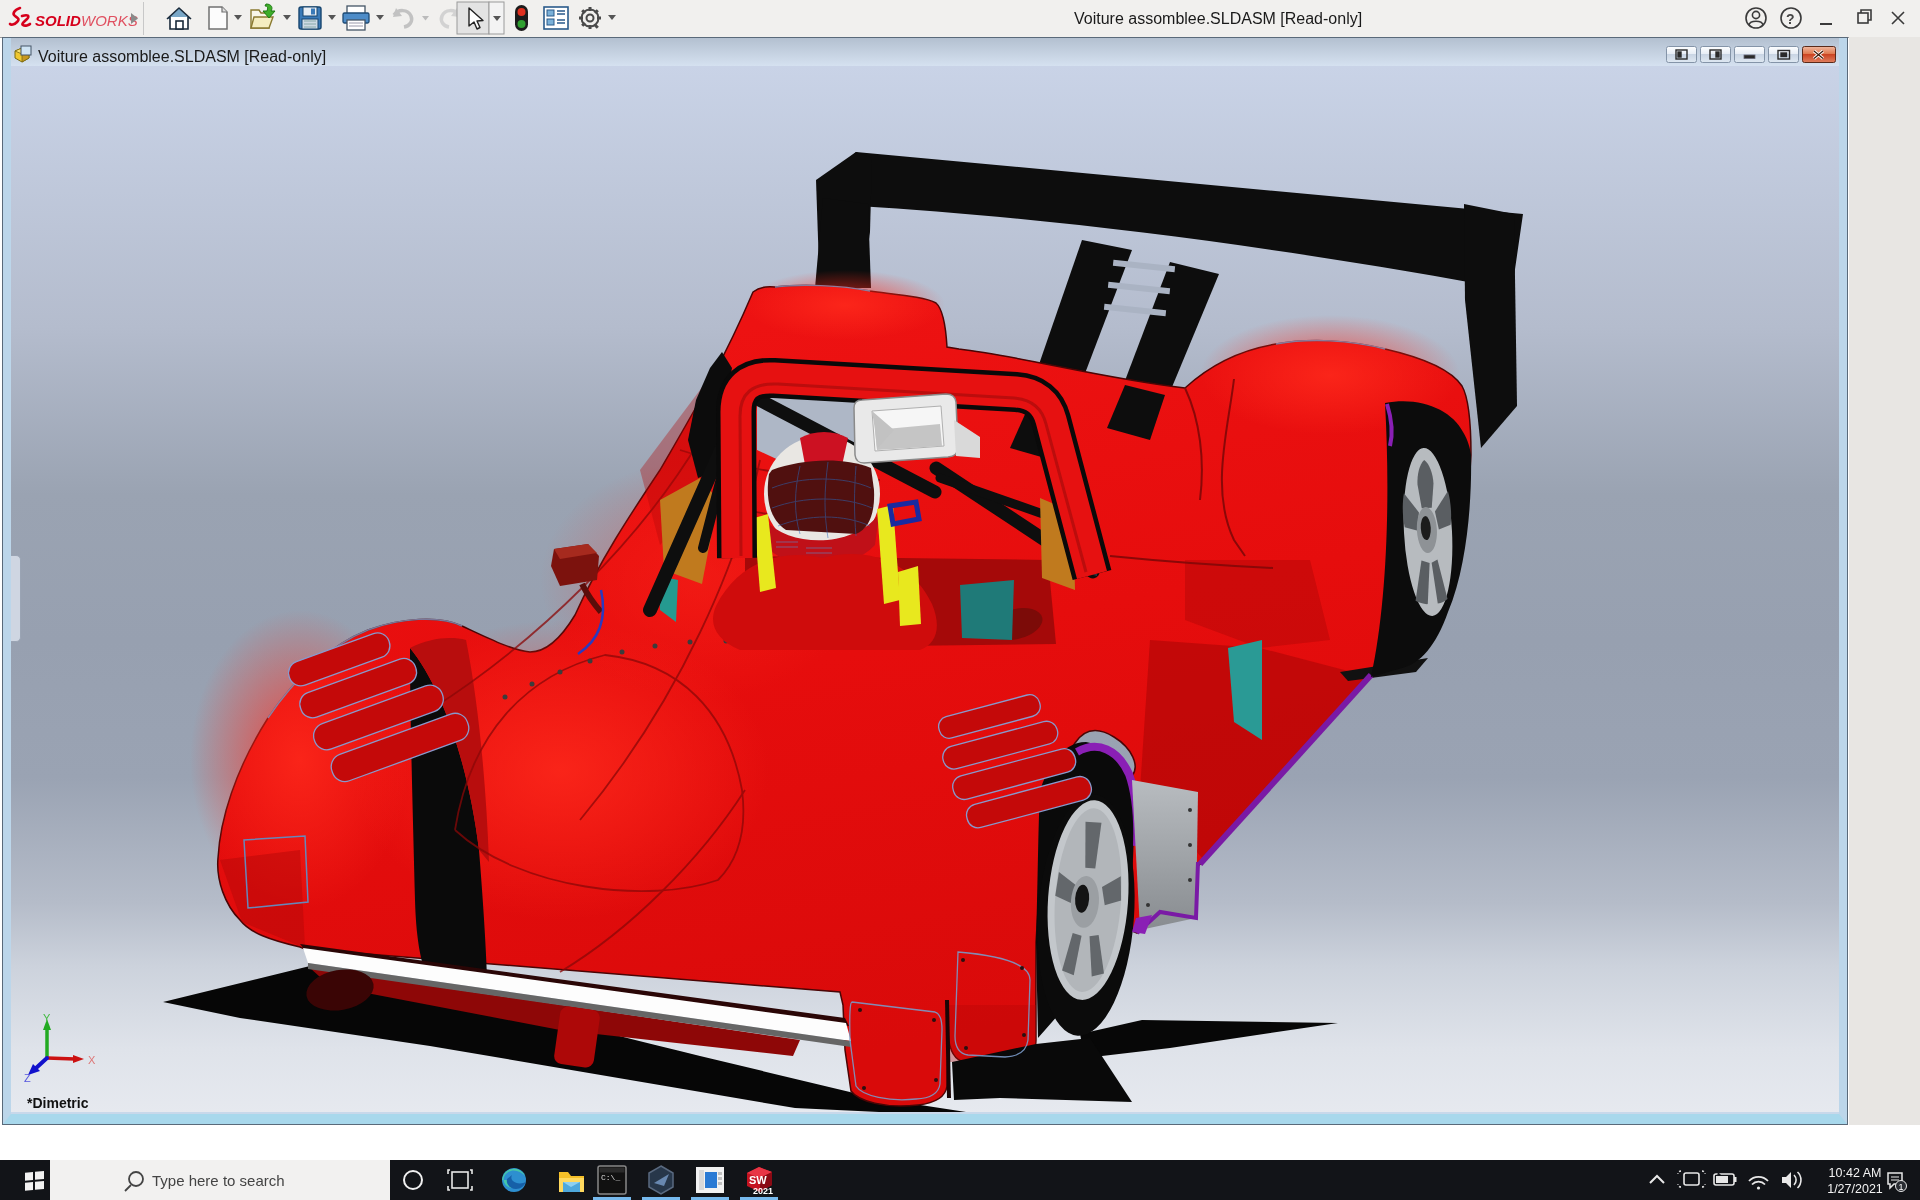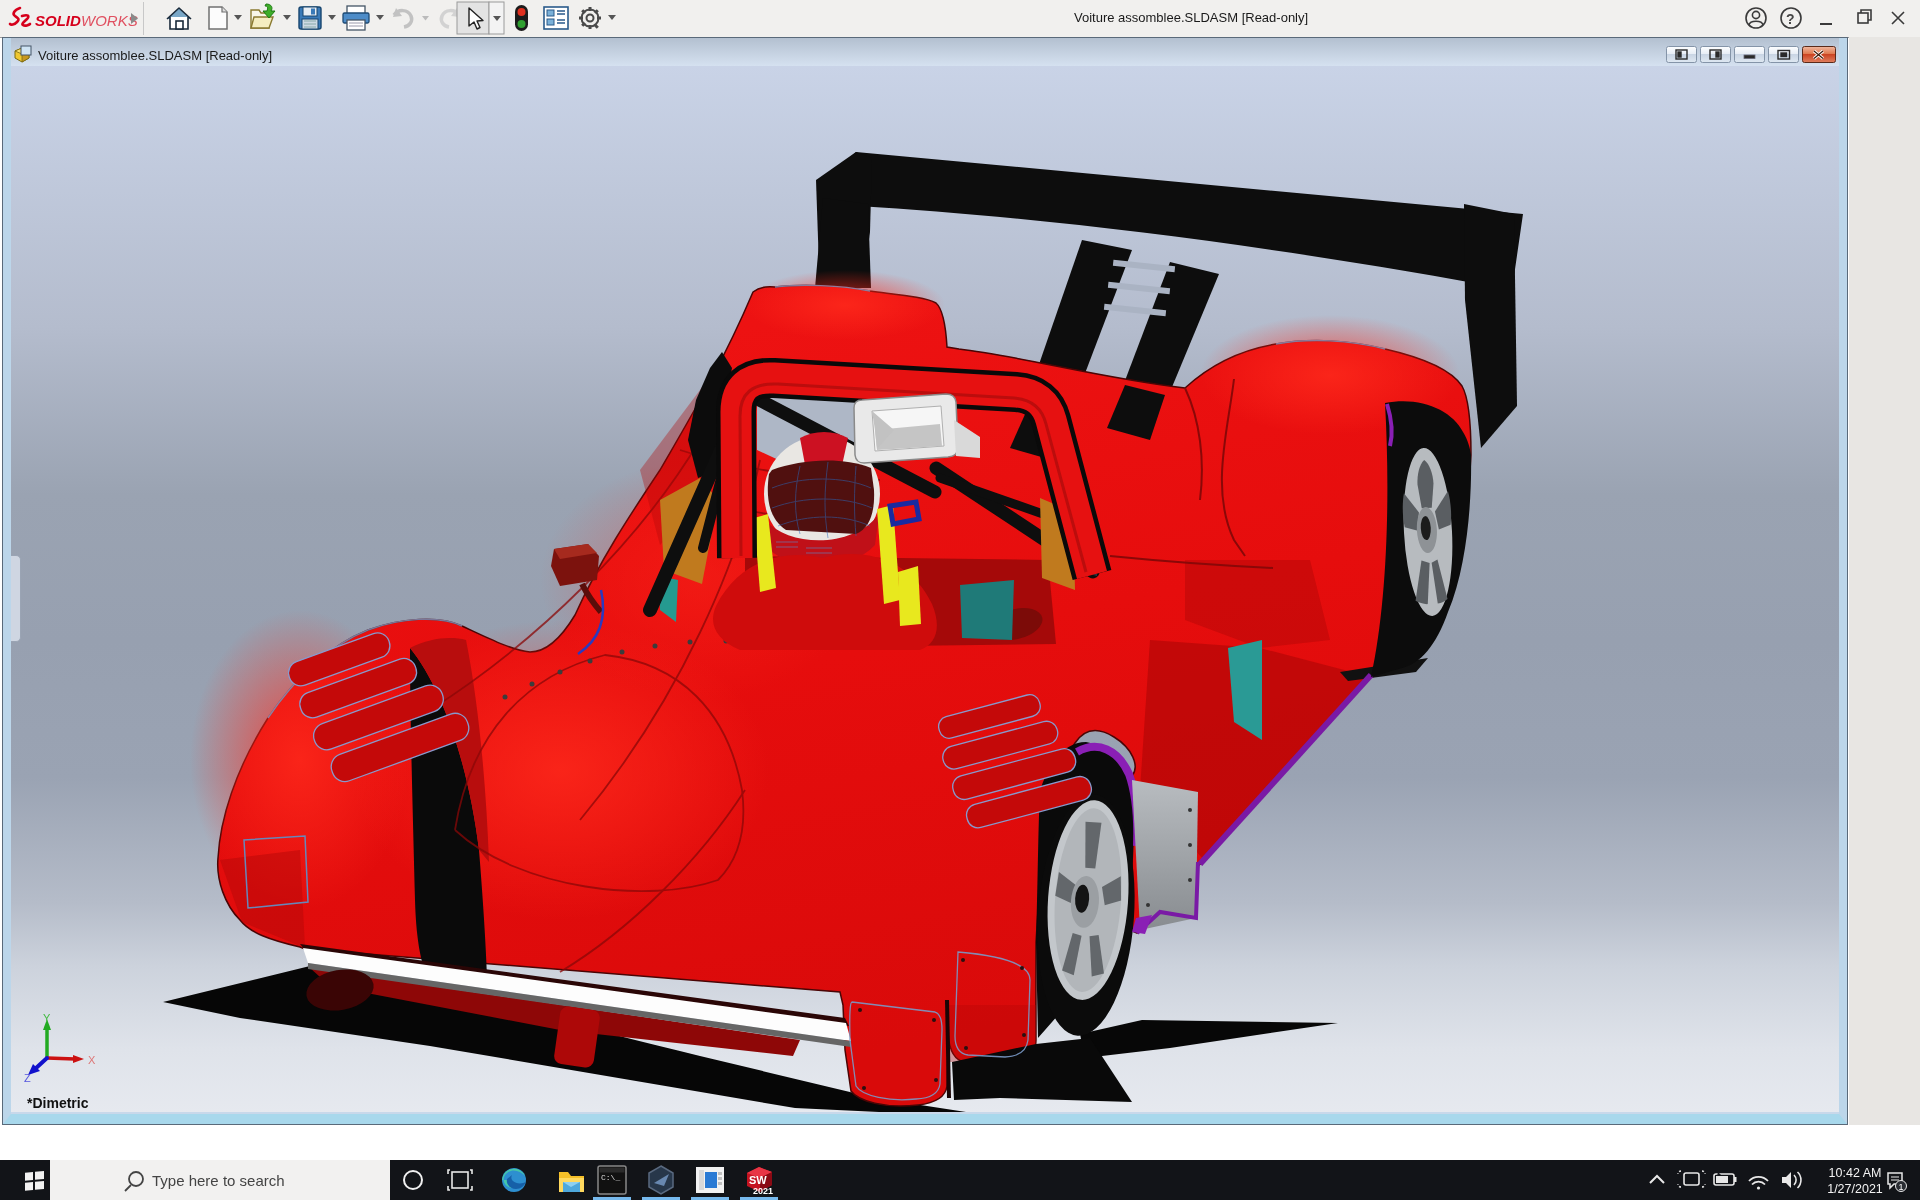--- a/index.html
+++ b/index.html
@@ -9,21 +9,21 @@
   #docwin{left:2px;top:37px;width:1846px;height:1088px;
      background:#c8d8ea;
      border:1px solid #5a6a7a; box-sizing:border-box;}
   #doctitle{left:3px;top:38px;width:1844px;height:28px;
      background:linear-gradient(#b3c0d0,#d5e1f0);}
   #docframe{left:3px;top:38px;width:1844px;height:1086px;box-sizing:border-box;
      border-left:8px solid #bcd6ea;border-right:8px solid #bcd6ea;border-bottom:10px solid #a8d8ec;border-top:0;}
   #apprest{left:1849px;top:37px;width:71px;height:1088px;background:#e8e6e3;}
   #whitegap{left:0;top:1125px;width:1920px;height:35px;background:#ffffff;}
   #taskbar{left:0;top:1160px;width:1920px;height:40px;background:#121418;}
-  .ttl{font-size:13px;color:#1a1a1a;}
+  .ttl{font-size:16px;color:#1a1a1a;}
 </style>
 </head>
 <body>
 
 <div class="abs" id="appbar"></div>
 <div class="abs" id="apprest"></div>
 <div class="abs" id="whitegap"></div>
 
 <svg class="abs" style="left:6px;top:4px" width="150" height="30" viewBox="0 0 150 30">
   <g fill="none" stroke="#d6001c" stroke-width="2.6" stroke-linecap="round">

